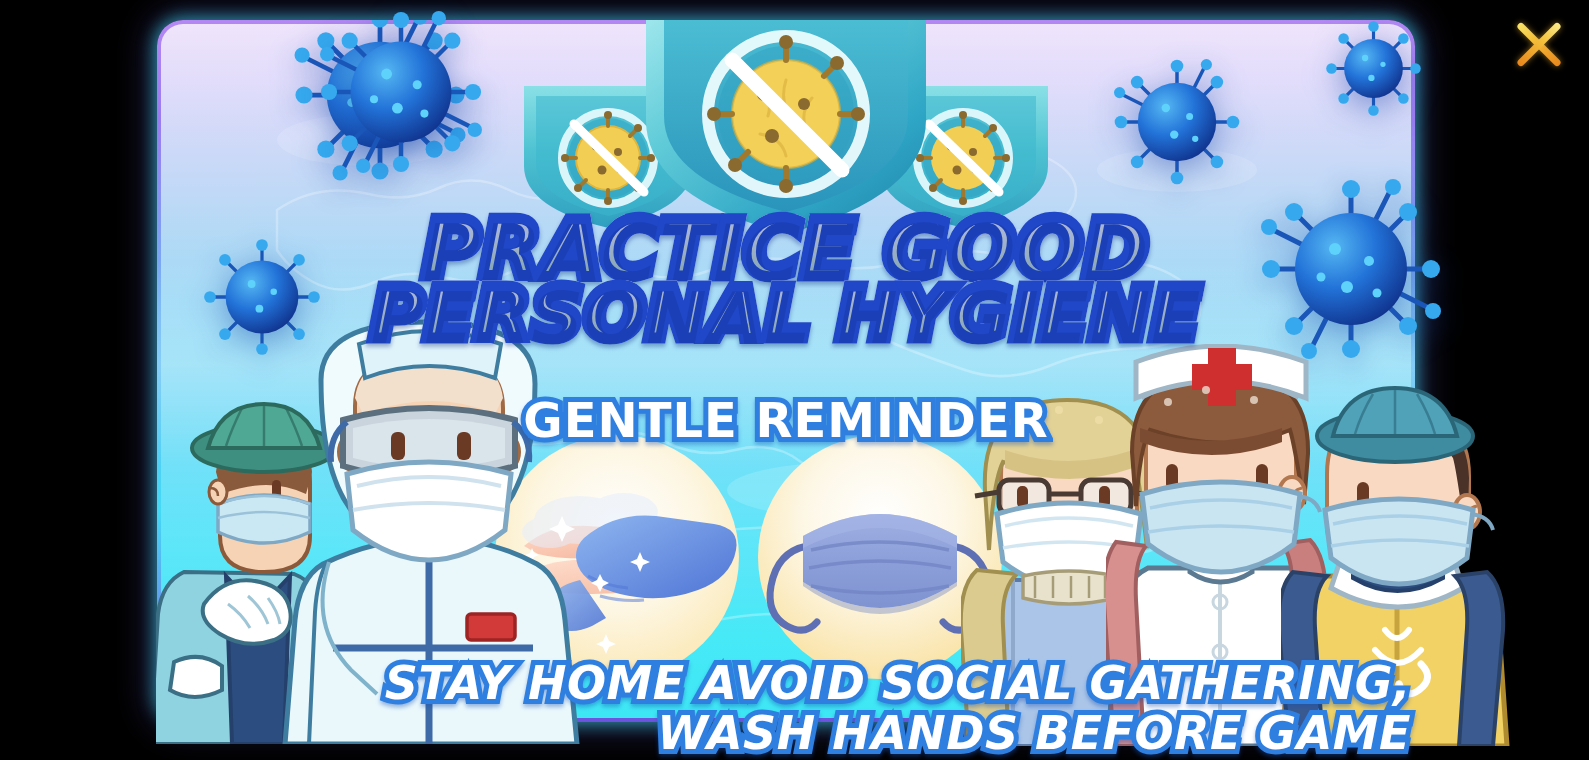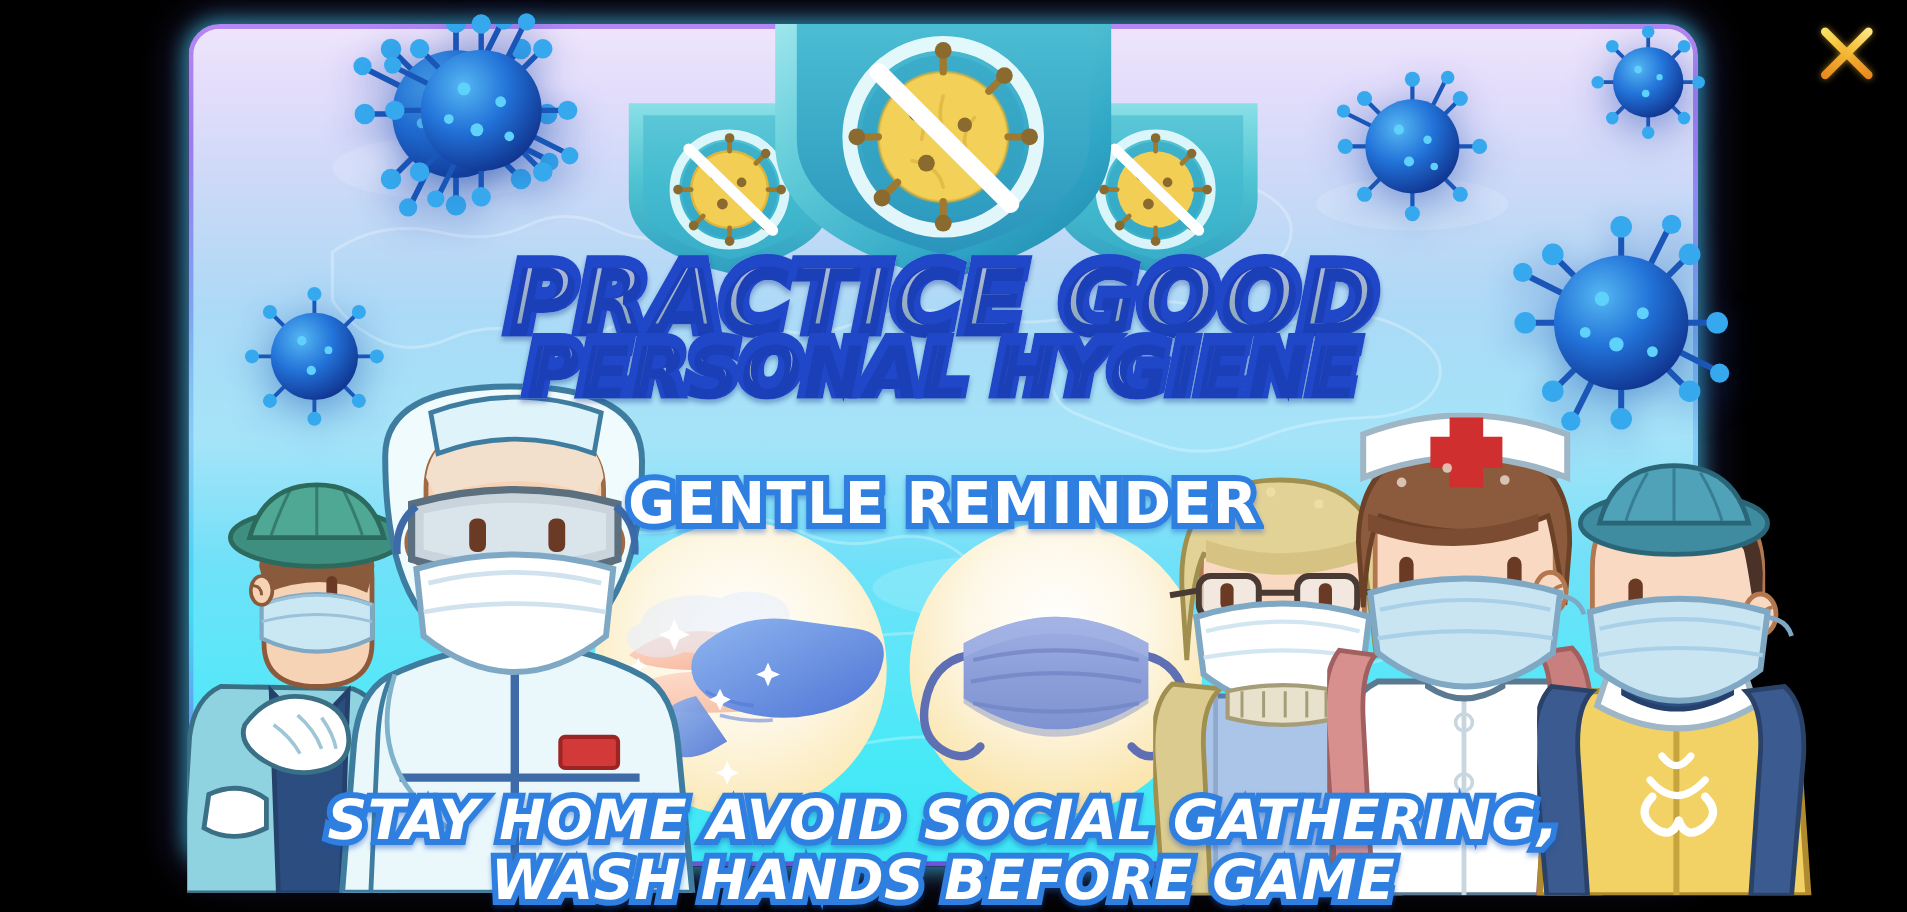--- a/index.html
+++ b/index.html
@@ -94,34 +94,34 @@
     color:#eef8ee;
     background:linear-gradient(180deg,#ffffff 0%,#f4fbf5 28%,#d9efd7 62%,#b9e3c2 88%,#a9dcbe 100%);
     -webkit-background-clip:text; background-clip:text;
     -webkit-text-fill-color:transparent;
     paint-order:stroke fill;
     -webkit-text-stroke:11px #1f47c8;
     text-shadow:0 5px 0 rgba(20,50,150,.35);
     filter:drop-shadow(0 3px 2px rgba(10,40,130,.35));
   }
   .tline.l1{ font-size:78px; }
-  .tline.l2{ font-size:60px; margin-top:-6px; }
+  .tline.l2{ font-size:72px; margin-top:-6px; }
 
   .sub{
     position:absolute; left:0; right:0; top:368px; text-align:center;
     font-family:"DejaVu Sans", sans-serif;
     font-weight:bold; font-size:48px; letter-spacing:1px;
     color:#ffffff;
     paint-order:stroke fill;
     -webkit-text-stroke:10px #2f7fe0;
     filter:drop-shadow(0 3px 2px rgba(20,80,180,.4));
   }
 
   .bottom-text{
-    position:absolute; left:0; right:0; top:636px; text-align:center;
+    position:absolute; left:0; right:0; top:636px; text-align:right;
     line-height:1.0;
   }
   .bline{
     display:block;
     font-family:"DejaVu Sans", sans-serif;
     font-weight:bold; font-style:italic; font-size:46px; letter-spacing:.5px;
     color:#ffffff;
     paint-order:stroke fill;
     -webkit-text-stroke:10px #2f7fe0;
     filter:drop-shadow(0 3px 2px rgba(20,80,180,.4));

